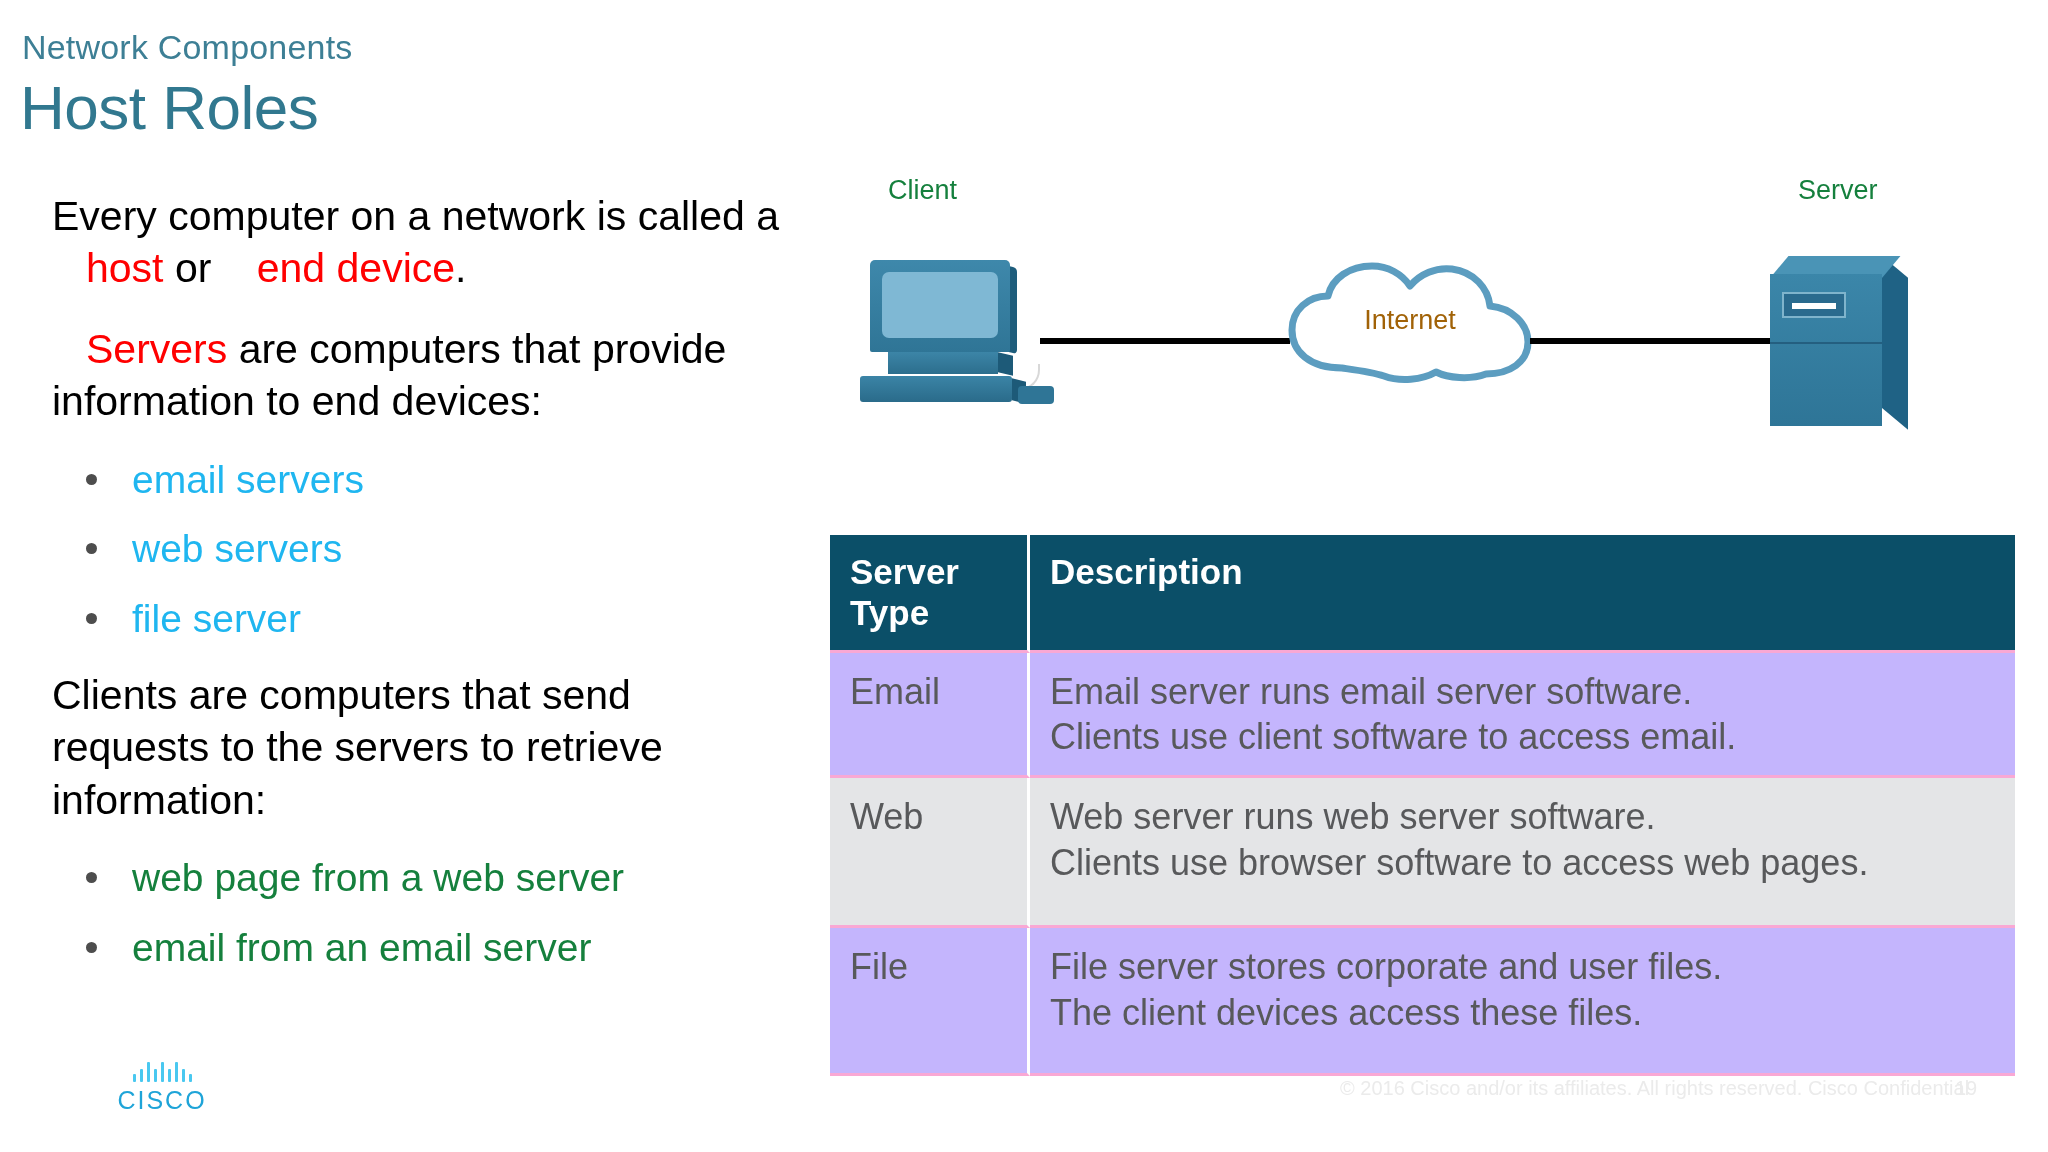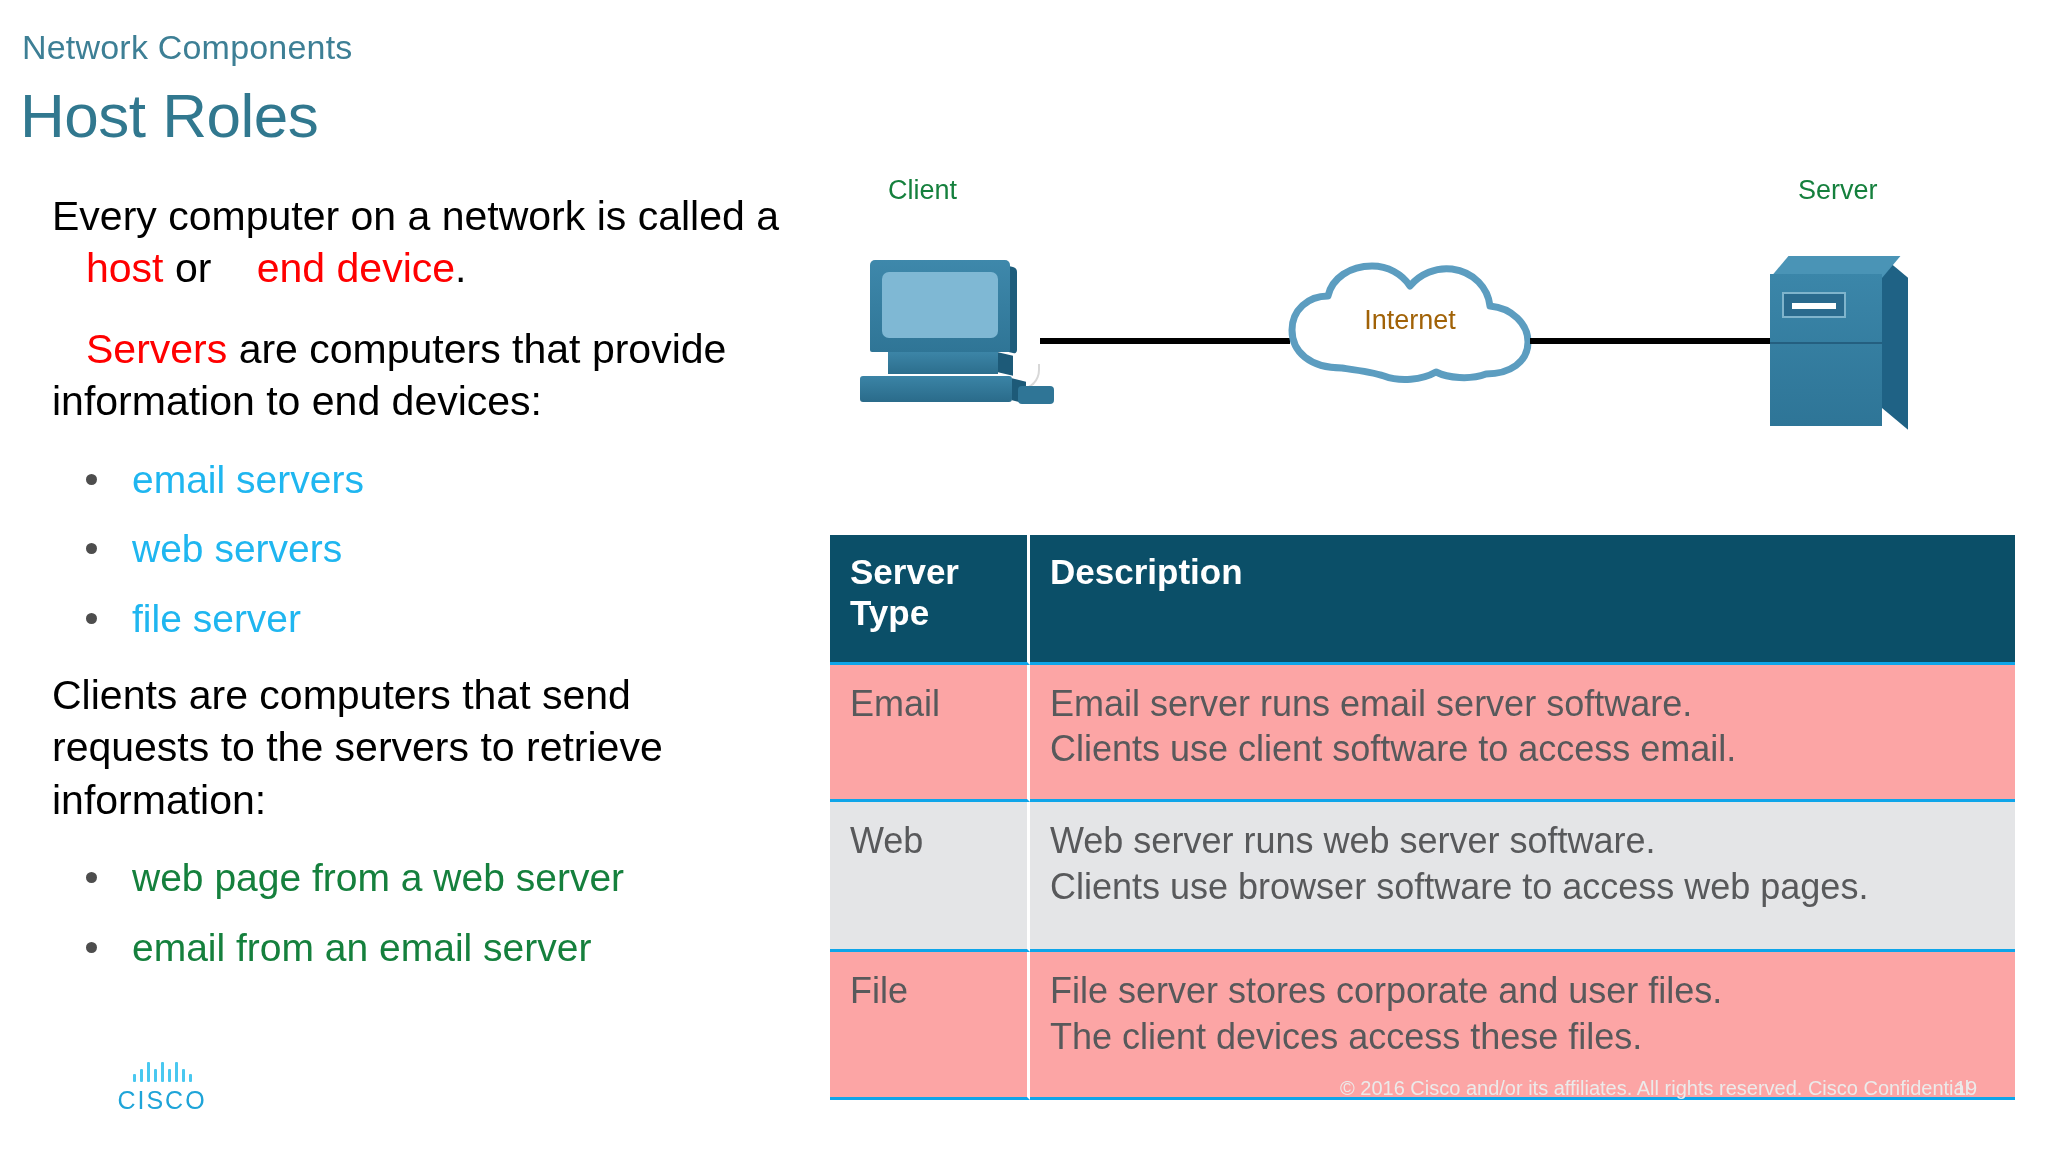--- a/index.html
+++ b/index.html
@@ -23,21 +23,21 @@
     left: 22px;
     top: 28px;
     font-size: 34px;
     color: #3d7f95;
     letter-spacing: 0.2px;
     white-space: nowrap;
   }
   .page-title {
     position: absolute;
     left: 20px;
-    top: 80px;
+    top: 72px;
     font-size: 62px;
     color: #31788f;
     letter-spacing: -0.5px;
     white-space: nowrap;
   }
 
   
   .left-col {
     position: absolute;
     left: 52px;
@@ -177,41 +177,41 @@
     position: absolute;
     left: 830px;
     top: 535px;
     width: 1185px;
     border-collapse: separate;
     border-spacing: 0;
     table-layout: fixed;
   }
   .tbl th, .tbl td {
     vertical-align: top;
-    padding: 16px 22px 28px 20px;
+    padding: 16px 22px 16px 20px;
     border-right: 3px solid #ffffff;
-    border-bottom: 3px solid #0ea5e9;
+    border-bottom: 3px solid #f9a8d4;
   }
   .tbl th:last-child, .tbl td:last-child { border-right: none; }
   .tbl thead th {
     background: #0b4f६8; background: #0b4f68;
     color: #ffffff;
     font-size: 35px;
     font-weight: bold;
     line-height: 1.18;
     text-align: left;
     height: 110px;
   }
   .tbl .col-type { width: 200px; }
   .tbl tbody td {
     font-size: 36px;
     line-height: 1.26;
     color: #58595b;
   }
-  .tbl tbody tr.shade-a td { background: #fca5a5; }
+  .tbl tbody tr.shade-a td { background: #c4b5fd; }
   .tbl tbody tr.shade-b td { background: #e4e5e7; }
   .tbl tbody tr.r1 td { height: 105px; }
   .tbl tbody tr.r2 td { height: 150px; }
   .tbl tbody tr.r3 td { height: 148px; }
   .tbl .cell-line { display: block; }
 
   
   .cisco-logo {
     position: absolute;
     left: 112px;

